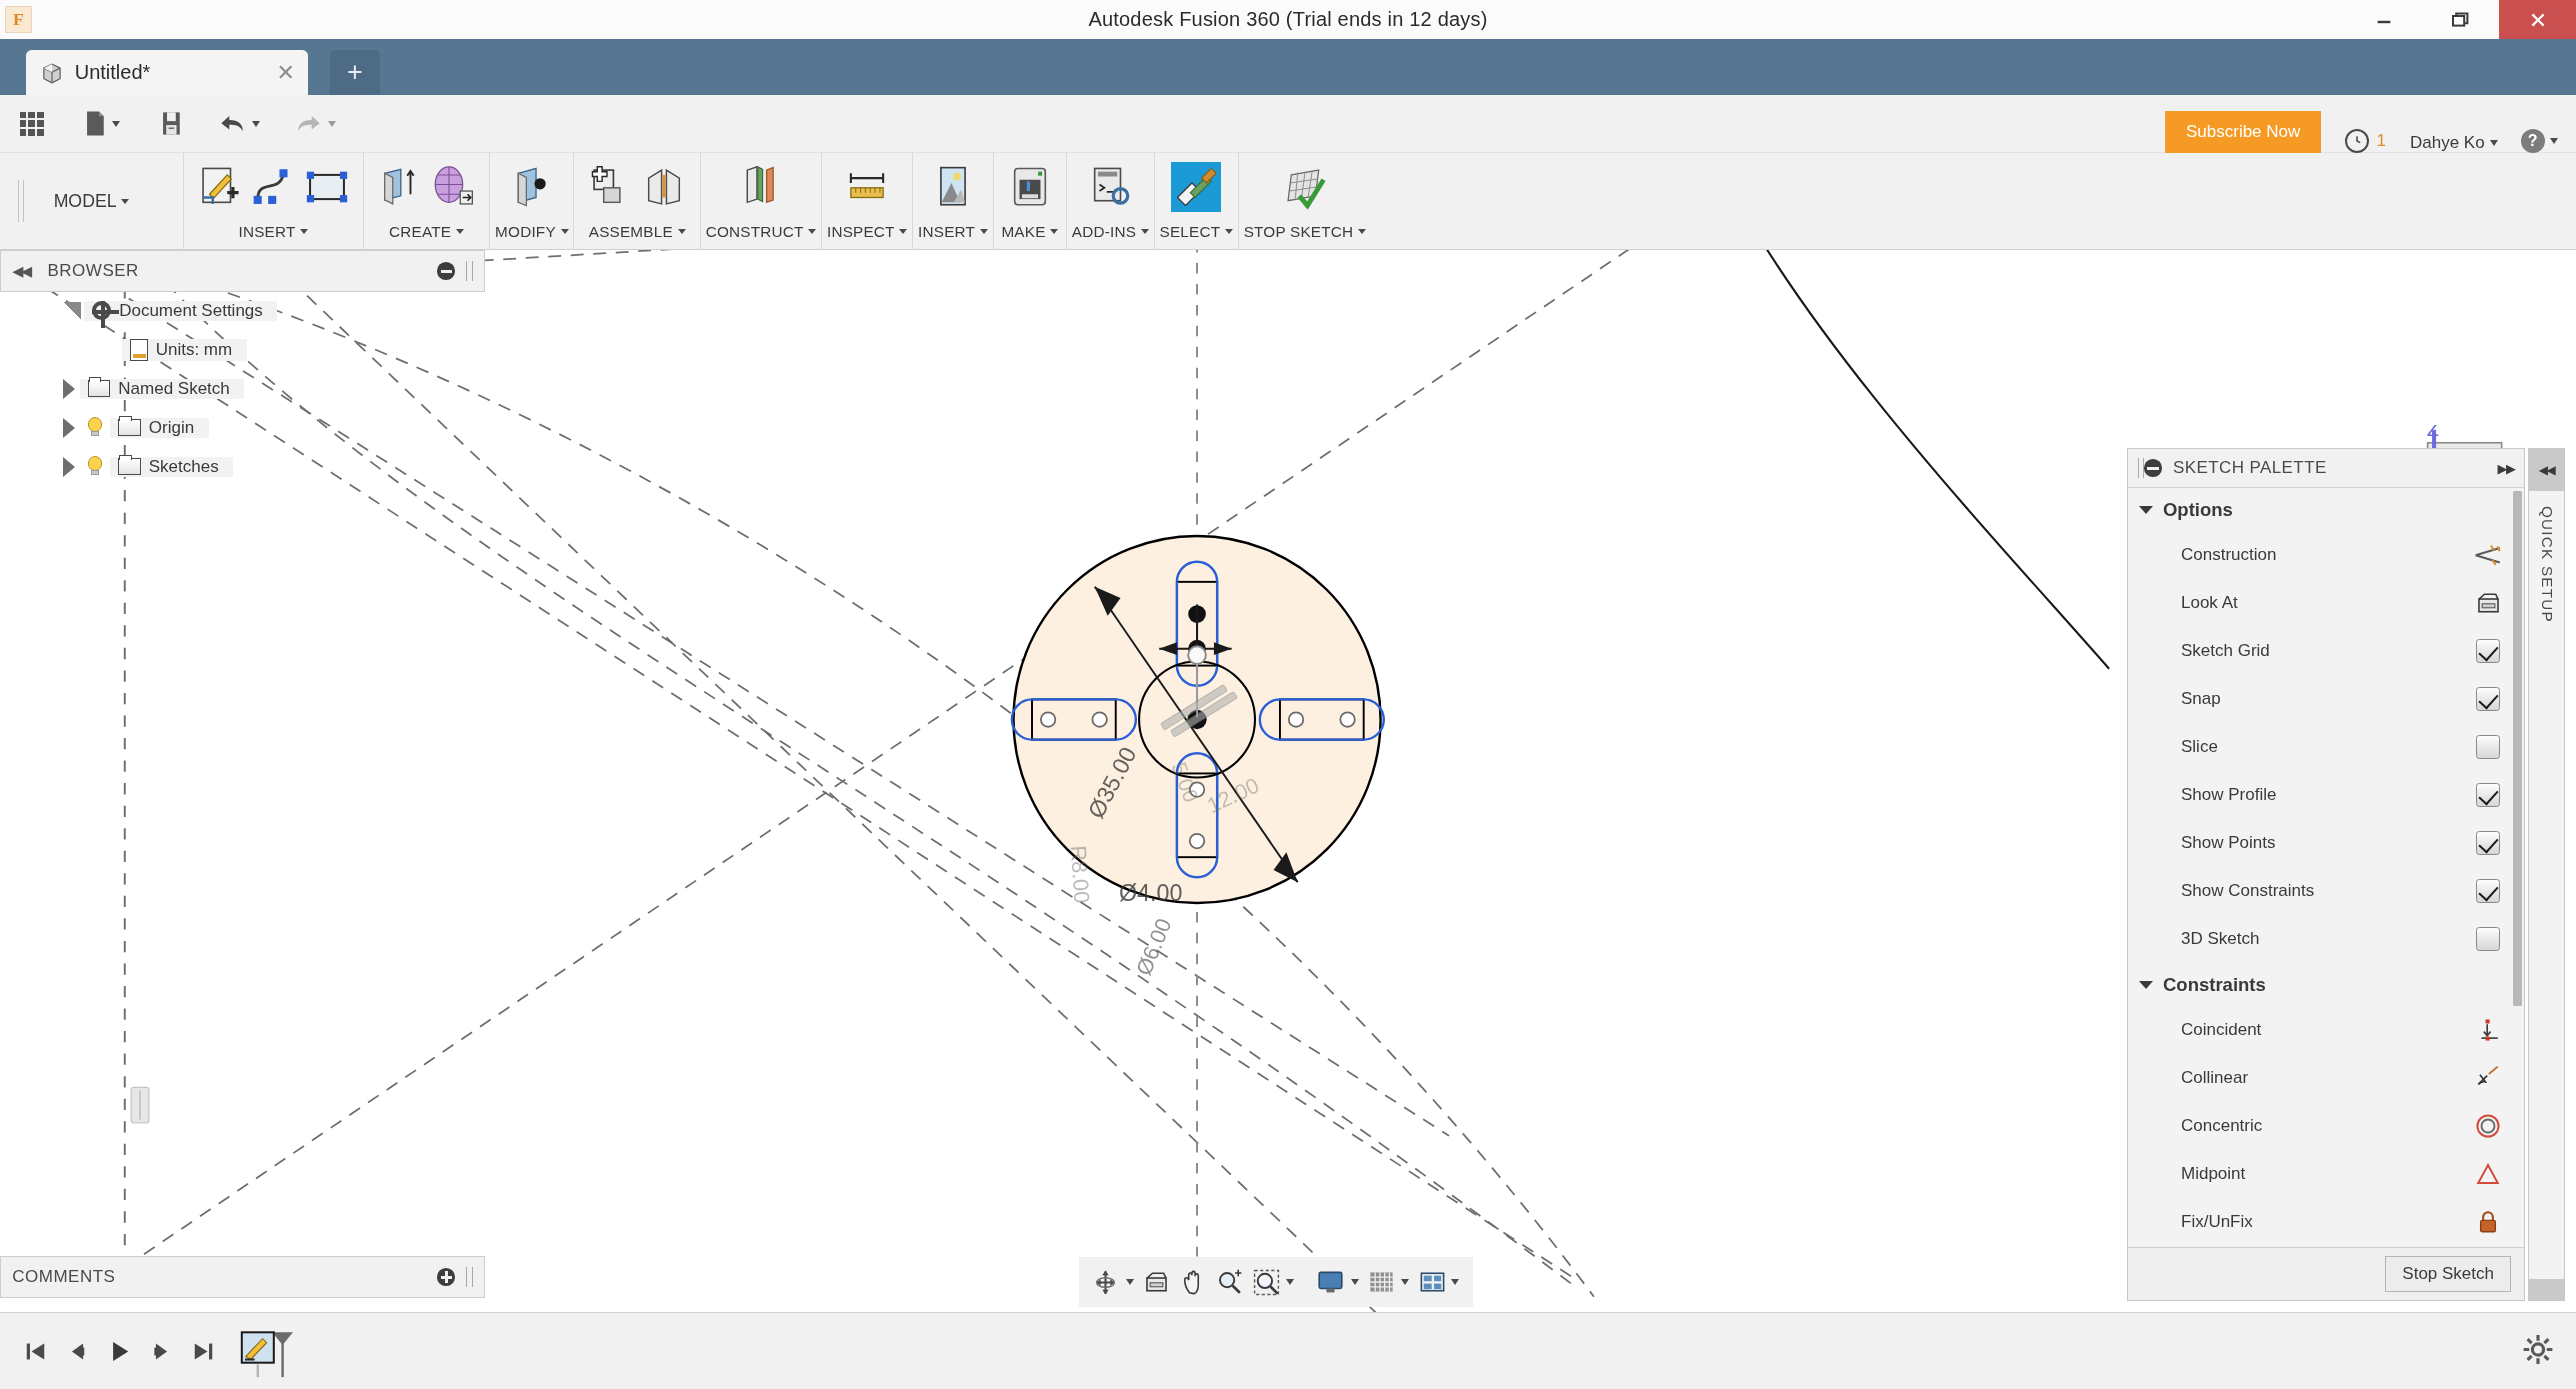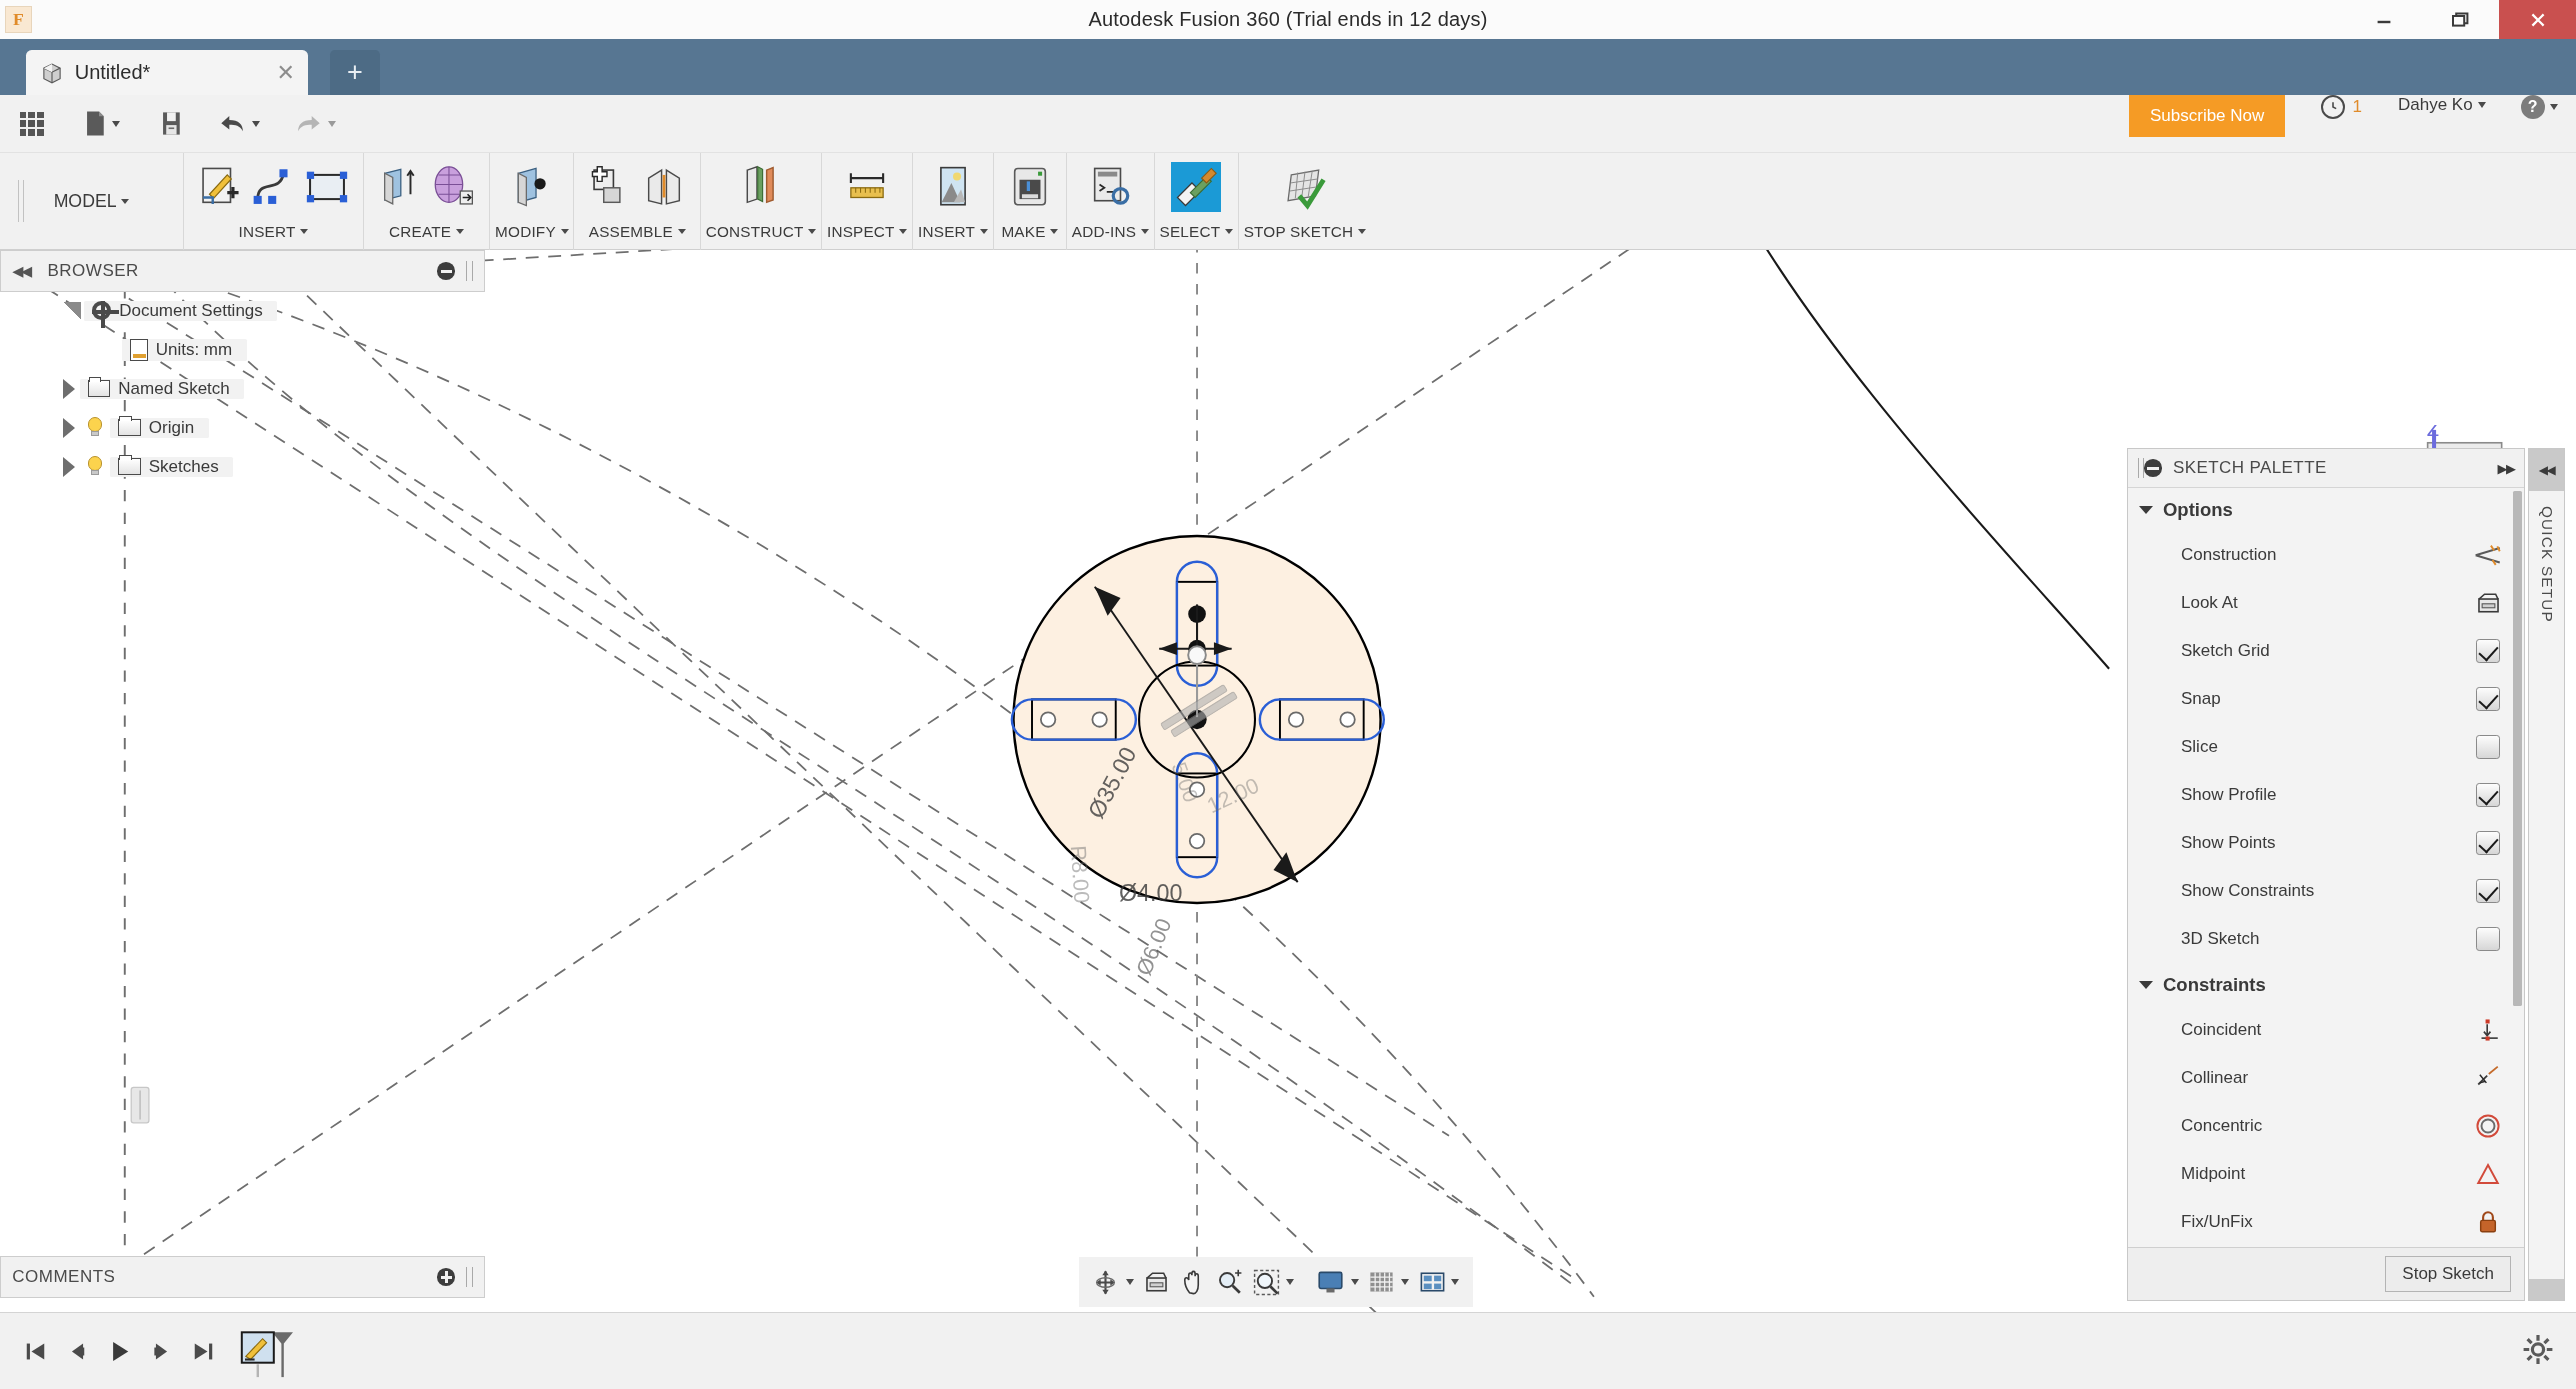--- a/index.html
+++ b/index.html
@@ -62,21 +62,21 @@
   }
   .qat-item { display:flex; align-items:center; justify-content:center; height:58px; }
   .grid9 {
     width:24px; height:24px;
     display:grid; grid-template-columns:repeat(3,1fr); grid-template-rows:repeat(3,1fr); gap:2.4px;
   }
   .grid9 i { background:#555; display:block; }
   .caret { width:0;height:0;border-left:4.8px solid transparent;border-right:4.8px solid transparent;border-top:6.4px solid #4a4a4a; margin-left:5.6px; }
   .caret.lt { border-top-color:#9a9a9a; }
 
-  #qat-right { position:absolute; right:0; top:0; height:58px; display:flex; align-items:flex-start;gap:12px; }
+  #qat-right { position:absolute; right:0; top:0; height:58px; display:flex; align-items:flex-end; }
   #subscribe-btn {
     background:#f59b25; color:#fff; font-size:17px;
     height:42px; padding:0 21px; display:flex; align-items:center;
     border:none; cursor:pointer;
   }
   #trial-count { display:flex; align-items:center; gap:7.2px; margin:0 24px; font-size:17px; color:#e08b2a; }
   #user-menu { display:flex; align-items:center; font-size:17px; color:#3b3b3b; margin-right:22.5px; }
   #help-menu { display:flex; align-items:center; margin-right:17.7px; }
   .circ-icon {
     width:24px;height:24px;border-radius:50%;border:2px solid #4a4a4a;

